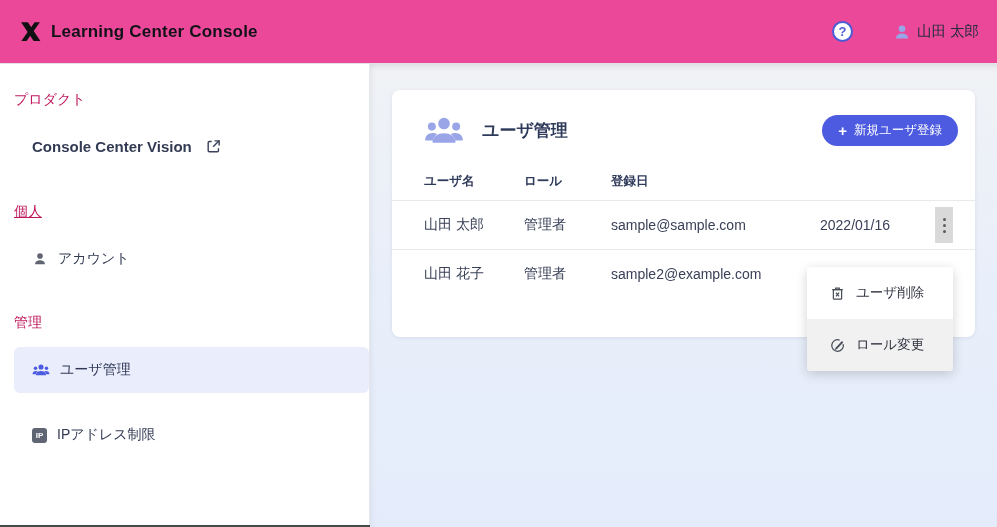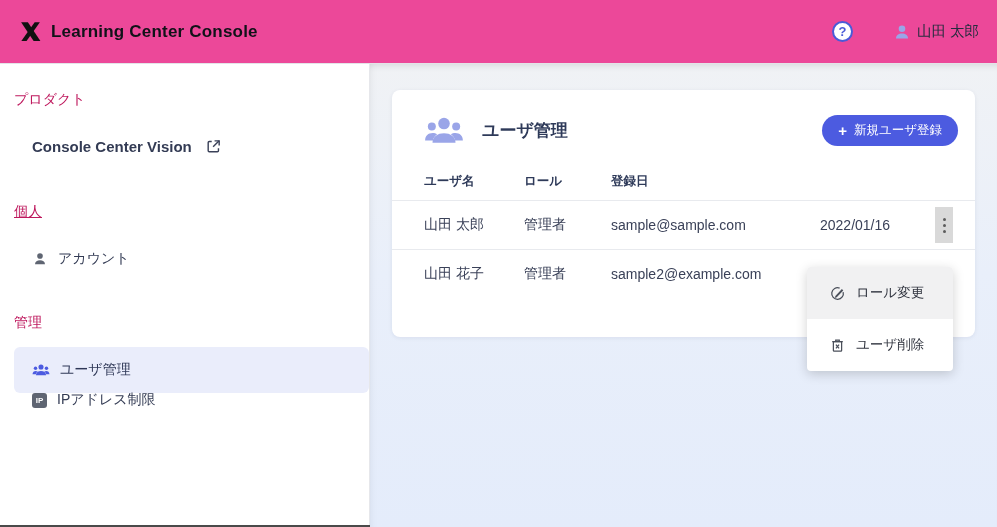--- a/index.html
+++ b/index.html
@@ -48,21 +48,21 @@
   .item-lcv { top:71px; font-size:15px; font-weight:bold; gap:13px; }
   .item-lcv .sicon { width:17px; height:17px; color:#3a4158; }
   .item-account { top:184px; }
   .item-active {
     position:absolute; left:14px; right:0; top:283px; height:46px;
     background:#eaedfb; border-radius:6px;
     display:flex; align-items:center; gap:10px; padding-left:18px;
     font-size:14px; color:#2f3857; font-weight:500; cursor:pointer;
   }
   .item-active .sicon { width:18px; height:18px; color:#4c5be0; }
-  .item-ip { top:325px; }
+  .item-ip { top:360px; }
   .item-api { top:391px; }
   .ip-badge {
     width:15px; height:15px; background:#5f6572; border-radius:3px;
     color:#fff; font-size:8px; font-weight:bold;
     display:flex; align-items:center; justify-content:center; flex:0 0 auto;
   }
   .side-bottom-bar { position:absolute; left:0; bottom:0; width:370px; height:2px; background:#4a4a4a; }
 
   
   .main {
@@ -226,29 +226,29 @@
               <i></i>
               <i></i>
             </button>
         </span>
       </div>
     </div>
   </div>
 </div>
 
 <div class="ctx-menu">
-  <div class="ctx-item hover">
-    <svg class="cicon" viewBox="0 0 24 24">
-      <path d="M20 10a8.2 8.2 0 1 1-5-5.6" fill="none" stroke="currentColor" stroke-width="1.8"></path>
-      <path d="M9 15.6l9.2-9.8 1.9 1.8-9.2 9.8-2.6.8z" fill="currentColor"></path>
-    </svg>
-    <span>ロール変更</span>
-  </div>
   <div class="ctx-item">
     <svg class="cicon" viewBox="0 0 24 24" fill="none" stroke="currentColor" stroke-width="1.8">
       <path d="M4.5 6.5h15"></path>
       <path d="M9.5 6.5V4.5h5v2"></path>
       <rect x="6.2" y="6.5" width="11.6" height="13.5" rx="1"></rect>
       <path d="M9.8 10.8l4.4 5.2M14.2 10.8l-4.4 5.2"></path>
     </svg>
     <span>ユーザ削除</span>
   </div>
+  <div class="ctx-item hover">
+    <svg class="cicon" viewBox="0 0 24 24">
+      <path d="M20 10a8.2 8.2 0 1 1-5-5.6" fill="none" stroke="currentColor" stroke-width="1.8"></path>
+      <path d="M9 15.6l9.2-9.8 1.9 1.8-9.2 9.8-2.6.8z" fill="currentColor"></path>
+    </svg>
+    <span>ロール変更</span>
+  </div>
 </div>
 
 </body></html>

